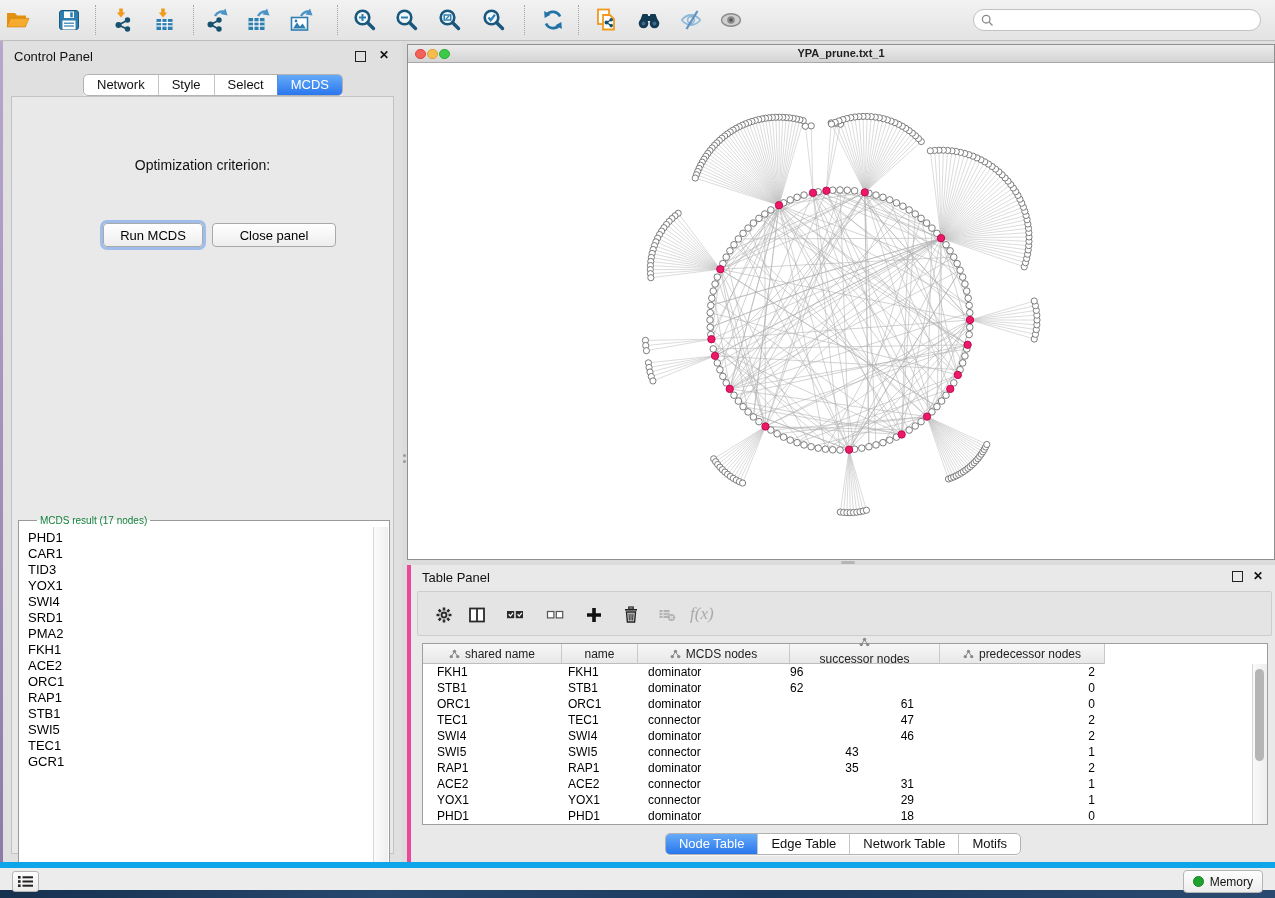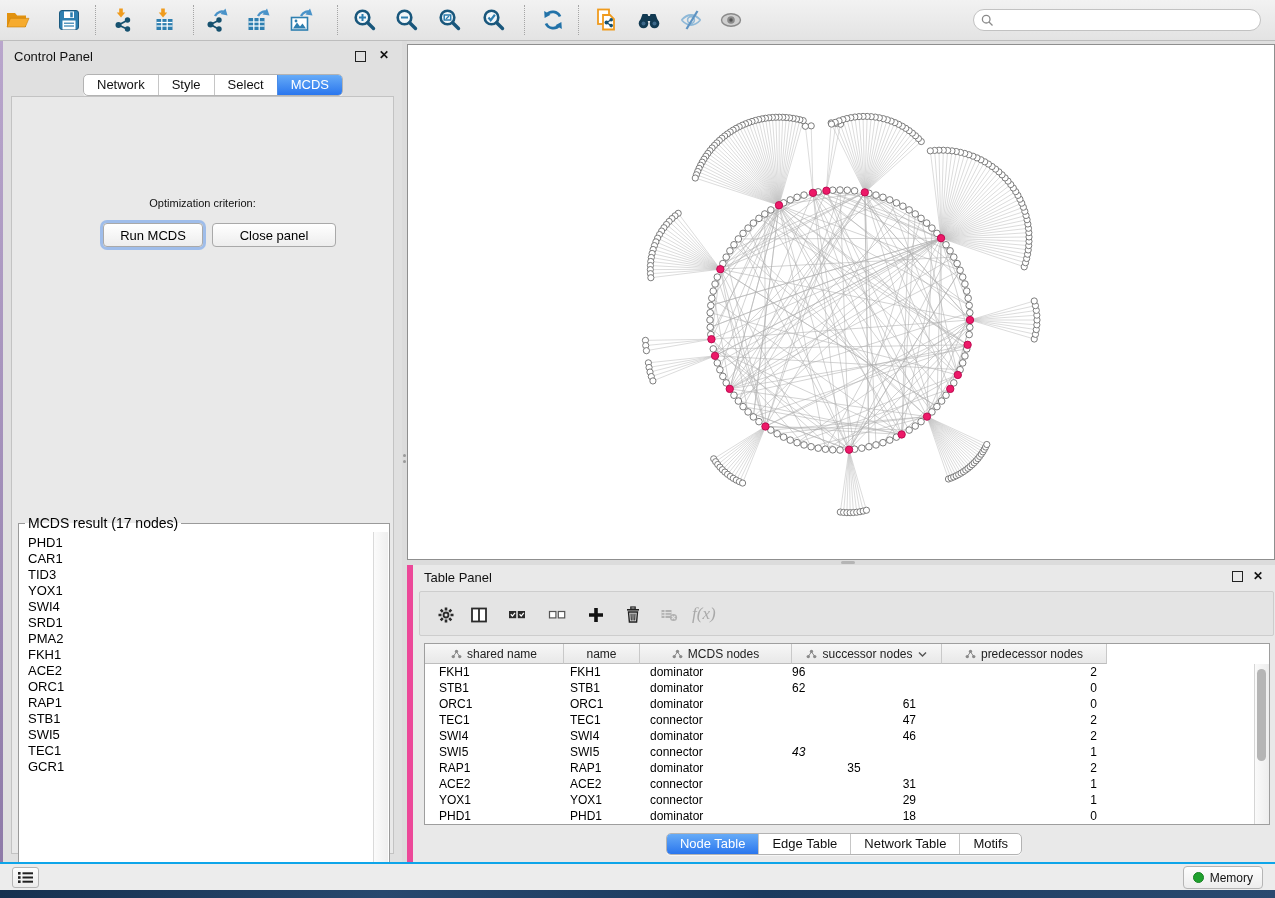--- a/index.html
+++ b/index.html
@@ -24,29 +24,29 @@
   .panel-title{position:absolute;left:11px;top:8px;font-size:13px;color:#111;}
   .float-ico{position:absolute;width:9px;height:9px;border:1.4px solid #222;top:10px;cursor:pointer;}
   .close-ico{position:absolute;top:7px;font-size:12px;font-weight:bold;color:#111;cursor:pointer;}
   .cp-float{right:36px;} .cp-close{right:13px;}
   .seg{display:inline-flex;background:#fff;border:1px solid #b3b3b3;border-radius:5px;overflow:hidden;box-shadow:0 1px 0 rgba(255,255,255,.6);}
   .seg .seg-item{padding:2px 13px;font-size:13px;color:#111;border-left:1px solid #c6c6c6;line-height:16px;cursor:pointer;white-space:nowrap;}
   .seg .seg-item:first-child{border-left:none;}
   .seg .seg-item.active{background:linear-gradient(#66abf7,#2a76ee);color:#fff;border-left-color:#4a8ce8;}
   .cp-tabs{position:absolute;left:80px;top:33px;}
   .cp-body{position:absolute;left:8px;top:55px;width:383px;height:758px;background:#e9e9e9;border:1px solid #c3c3c3;box-sizing:border-box;}
-  .opt-label{position:absolute;left:0;top:60px;width:100%;text-align:center;font-size:11px;color:#111;margin-top:40px;}
+  .opt-label{position:absolute;left:0;top:60px;width:100%;text-align:center;font-size:14px;color:#111;}
   .mac-select{position:absolute;left:42px;top:92px;width:312px;height:23px;background:#fff;border:1px solid #b2b2b2;border-radius:4px;display:flex;align-items:center;box-sizing:border-box;cursor:pointer;box-shadow:0 1px 1px rgba(0,0,0,.08);}
   .mac-select .value{flex:1;font-size:13px;padding:0 4px 0 9px;color:#000;white-space:nowrap;overflow:hidden;}
   .mac-select .stepper{width:19px;align-self:stretch;border-radius:0 3px 3px 0;background:linear-gradient(#7db4f9,#2d72ec);color:#fff;display:flex;flex-direction:column;align-items:center;justify-content:center;font-size:7px;line-height:6px;}
   .mac-btn{position:absolute;height:24px;background:linear-gradient(#ffffff,#ededed);border:1px solid #a9a9a9;border-radius:4px;font-size:13px;font-family:"Liberation Sans",sans-serif;color:#000;cursor:pointer;}
   .btn-run{left:91px;top:126px;width:100px;box-shadow:0 0 0 3px rgba(110,160,235,.6);}
   .btn-closepanel{left:200px;top:126px;width:124px;}
   .result-box{position:absolute;left:6px;top:418px;width:370px;height:366px;border:1px solid #9a9a9a;margin:0;padding:0;background:#fff;}
-  .result-box legend{font-size:14px;color:#000000;margin-left:6px;padding:0 3px;}
+  .result-box legend{font-size:10px;color:#15803d;margin-left:18px;padding:0 3px;}
   .result-list{position:absolute;left:1px;top:1px;bottom:1px;right:15px;overflow:hidden;padding:3px 0 0 8px;background:#fff;}
   .result-item{font-size:13px;line-height:16px;color:#000;}
   .list-scrollbar{position:absolute;top:1px;bottom:1px;right:1px;width:14px;background:linear-gradient(90deg,#fbfbfb,#efefef);border-left:1px solid #dadada;}
 
   
   .v-splitter{position:absolute;left:402px;top:41px;width:5px;height:821px;background:#dcdcdc;cursor:col-resize;}
   .v-splitter .dots{position:absolute;left:1px;top:410px;}
   .v-splitter .dots i{display:block;width:3px;height:3px;border-radius:50%;background:#9a9a9a;margin:3px 0;}
   .h-splitter{position:absolute;left:407px;top:560px;width:868px;height:5px;background:#dcdcdc;cursor:row-resize;}
   .h-splitter .dot{position:absolute;left:50%;top:1px;width:14px;height:3px;border-radius:2px;background:#b5b5b5;}
@@ -56,21 +56,21 @@
   .net-titlebar{position:absolute;left:0;top:0;width:100%;height:18px;background:linear-gradient(#ececec,#d3d3d3);border-bottom:1px solid #a8a8a8;box-sizing:border-box;}
   .traffic{position:absolute;top:3.5px;width:10.5px;height:10.5px;border-radius:50%;box-sizing:border-box;cursor:pointer;}
   .t-red{left:7px;background:#f4605a;border:1px solid #d94b44;}
   .t-yellow{left:19px;background:#f6bd4e;border:1px solid #dba338;}
   .t-green{left:31px;background:#3bc948;border:1px solid #2fae3c;}
   .net-title{position:absolute;left:0;top:2px;width:100%;text-align:center;font-size:11px;font-weight:bold;color:#222;}
   .net-canvas{position:absolute;left:0;top:18px;width:866px;height:496px;background:#fff;cursor:default;}
   .net-canvas svg{display:block;}
 
   
-  .table-panel{position:absolute;left:407px;top:565px;width:868px;height:297px;background:#e9e9e9;border-left:6px solid #ec4899;box-sizing:border-box;}
+  .table-panel{position:absolute;left:407px;top:565px;width:868px;height:297px;background:#e9e9e9;border-left:4px solid #ec4899;box-sizing:border-box;}
   .tp-header{position:absolute;left:0;top:0;width:100%;height:26px;}
   .tp-title{position:absolute;left:11px;top:5px;font-size:13px;color:#111;}
   .tp-float{right:32px;} .tp-close{right:12px;}
   .tp-toolbar{position:absolute;left:6px;top:26px;width:855px;height:45px;background:#e4e4e4;border:1px solid #cdcdcd;border-radius:2px;box-sizing:border-box;}
   .tpi{position:absolute;top:14px;width:18px;height:18px;cursor:pointer;}
   .tpi svg{width:18px;height:18px;display:block;}
   .tpi.disabled{cursor:default;opacity:.85;}
   .fx-label{position:absolute;top:12px;font-family:"Liberation Serif",serif;font-style:italic;font-size:17px;color:#a9a9a9;cursor:default;}
 
   .table-wrap{position:absolute;left:11px;top:78px;width:846px;height:182px;background:#fff;border:1px solid #9e9e9e;box-sizing:border-box;}
@@ -78,21 +78,21 @@
   .th{box-sizing:border-box;background:linear-gradient(#f7f7f7,#e8e8e8);border-right:1px solid #c9c9c9;border-bottom:1px solid #bdbdbd;display:flex;align-items:center;justify-content:center;font-size:12px;color:#222;gap:5px;cursor:pointer;}
   .th .tree-ico{flex:0 0 auto;}
   .tbody{position:absolute;left:0;top:20px;right:15px;bottom:0;overflow:hidden;}
   .tr{display:flex;height:16px;cursor:default;}
   .td{box-sizing:border-box;font-size:12px;color:#000;line-height:16px;white-space:nowrap;overflow:hidden;}
   .tscroll{position:absolute;top:20px;right:0;bottom:0;width:15px;background:linear-gradient(90deg,#fafafa,#ededed);border-left:1px solid #d5d5d5;box-sizing:border-box;cursor:pointer;}
   .tscroll .thumb{position:absolute;left:2px;top:5px;width:9px;height:92px;border-radius:5px;background:#b5b5b5;}
   .tp-tabs{position:absolute;left:0;top:268px;width:100%;text-align:center;}
 
   
-  .status-bar{position:absolute;left:0;top:862px;width:1275px;height:28px;background:#ececec;border-top:2px solid #0ea5e9;box-sizing:border-box;}
+  .status-bar{position:absolute;left:0;top:862px;width:1275px;height:28px;background:#ececec;border-top:6px solid #0ea5e9;box-sizing:border-box;}
   .list-btn{position:absolute;left:12px;top:3px;width:27px;height:21px;background:linear-gradient(#fdfdfd,#ececec);border:1px solid #b5b5b5;border-radius:3px;box-sizing:border-box;cursor:pointer;}
   .memory-btn{position:absolute;right:12px;top:2px;height:23px;background:linear-gradient(#fdfdfd,#ededed);border:1px solid #b5b5b5;border-radius:4px;display:flex;align-items:center;padding:0 9px;gap:6px;font-size:12px;color:#111;cursor:pointer;box-sizing:border-box;}
   .memory-dot{width:11px;height:11px;border-radius:50%;background:#1fa12e;border:1px solid #178223;box-sizing:border-box;}
 </style>
 </head>
 <body>
 
 <div class="app">
   <div class="main-bg"></div>
   <div class="wall-left"></div>
@@ -298,20 +298,26 @@
   </div>
 
   <div class="v-splitter">
       <div class="dots">
         <i></i>
         <i></i>
       </div>
     </div>
 
   <div class="network-view">
+    <div class="net-titlebar">
+      <span class="traffic t-red"></span>
+      <span class="traffic t-yellow"></span>
+      <span class="traffic t-green"></span>
+      <span class="net-title">YPA_prune.txt_1</span>
+    </div>
     <div class="net-canvas">
       <svg width="866" height="496" viewBox="0 0 866 496">
           <g>
             <line x1="312.33436905118276" y1="206.20495329639436" x2="356.7727314966253" y2="150.97708703529617" stroke="#b0b0b0" stroke-width="0.7" opacity="0.8"></line>
             <line x1="312.33436905118276" y1="206.20495329639436" x2="545.779044848138" y2="194.1165446763188" stroke="#b0b0b0" stroke-width="0.7" opacity="0.8"></line>
             <line x1="312.33436905118276" y1="206.20495329639436" x2="562" y2="257" stroke="#b0b0b0" stroke-width="0.7" opacity="0.8"></line>
             <line x1="312.33436905118276" y1="206.20495329639436" x2="357.43506327436404" y2="363.489765757569" stroke="#b0b0b0" stroke-width="0.7" opacity="0.8"></line>
             <line x1="312.33436905118276" y1="206.20495329639436" x2="389.0637219458283" y2="134.29516705991222" stroke="#b0b0b0" stroke-width="0.7" opacity="0.8"></line>
             <line x1="312.33436905118276" y1="206.20495329639436" x2="330.3619072791561" y2="175.94632575836465" stroke="#b0b0b0" stroke-width="0.7" opacity="0.8"></line>
             <line x1="312.33436905118276" y1="206.20495329639436" x2="481.74884620746167" y2="136.8956607735327" stroke="#b0b0b0" stroke-width="0.7" opacity="0.8"></line>
@@ -1070,21 +1076,21 @@
           <div class="th" style="width: 152px;">
             <svg class="tree-ico" width="11" height="10" viewBox="0 0 11 10">
               <line x1="5.5" y1="3" x2="2.5" y2="7" stroke="#8a8a8a" stroke-width="1"></line>
               <line x1="5.5" y1="3" x2="8.5" y2="7" stroke="#8a8a8a" stroke-width="1"></line>
               <circle cx="5.5" cy="2.4" r="1.7" fill="#8a8a8a"></circle>
               <circle cx="2.3" cy="7.6" r="1.7" fill="#8a8a8a"></circle>
               <circle cx="8.7" cy="7.6" r="1.7" fill="#8a8a8a"></circle>
             </svg>
             <span>MCDS nodes</span>
           </div>
-          <div class="th" style="width: 150px;">
+          <div class="th" style="width: 150px; flex-direction: column;">
             <svg class="tree-ico" width="11" height="10" viewBox="0 0 11 10">
               <line x1="5.5" y1="3" x2="2.5" y2="7" stroke="#8a8a8a" stroke-width="1"></line>
               <line x1="5.5" y1="3" x2="8.5" y2="7" stroke="#8a8a8a" stroke-width="1"></line>
               <circle cx="5.5" cy="2.4" r="1.7" fill="#8a8a8a"></circle>
               <circle cx="2.3" cy="7.6" r="1.7" fill="#8a8a8a"></circle>
               <circle cx="8.7" cy="7.6" r="1.7" fill="#8a8a8a"></circle>
             </svg>
             <span>successor nodes</span>
             <svg width="9" height="6" viewBox="0 0 9 6">
               <path d="M1 1.5l3.5 3.5L8 1.5" fill="none" stroke="#555" stroke-width="1.4"></path>
@@ -1134,21 +1140,21 @@
             <div class="td" style="width: 139px; text-align: left; padding-left: 14px; padding-right: 0px;">SWI4</div>
             <div class="td" style="width: 76px; text-align: left; padding-left: 6px; padding-right: 0px;">SWI4</div>
             <div class="td" style="width: 152px; text-align: left; padding-left: 10px; padding-right: 0px;">dominator</div>
             <div class="td" style="width: 150px; text-align: right; padding-left: 0px; padding-right: 26px;">46</div>
             <div class="td" style="width: 165px; text-align: right; padding-left: 0px; padding-right: 10px;">2</div>
           </div>
           <div class="tr">
             <div class="td" style="width: 139px; text-align: left; padding-left: 14px; padding-right: 0px;">SWI5</div>
             <div class="td" style="width: 76px; text-align: left; padding-left: 6px; padding-right: 0px;">SWI5</div>
             <div class="td" style="width: 152px; text-align: left; padding-left: 10px; padding-right: 0px;">connector</div>
-            <div class="td" style="width: 150px; text-align: left; padding-left: 0px; padding-right: 26px; font-style: italic;">43</div>
+            <div class="td" style="width: 150px; text-align: center; padding-left: 0px; padding-right: 26px;">43</div>
             <div class="td" style="width: 165px; text-align: right; padding-left: 0px; padding-right: 10px;">1</div>
           </div>
           <div class="tr">
             <div class="td" style="width: 139px; text-align: left; padding-left: 14px; padding-right: 0px;">RAP1</div>
             <div class="td" style="width: 76px; text-align: left; padding-left: 6px; padding-right: 0px;">RAP1</div>
             <div class="td" style="width: 152px; text-align: left; padding-left: 10px; padding-right: 0px;">dominator</div>
             <div class="td" style="width: 150px; text-align: center; padding-left: 0px; padding-right: 26px;">35</div>
             <div class="td" style="width: 165px; text-align: right; padding-left: 0px; padding-right: 10px;">2</div>
           </div>
           <div class="tr">

